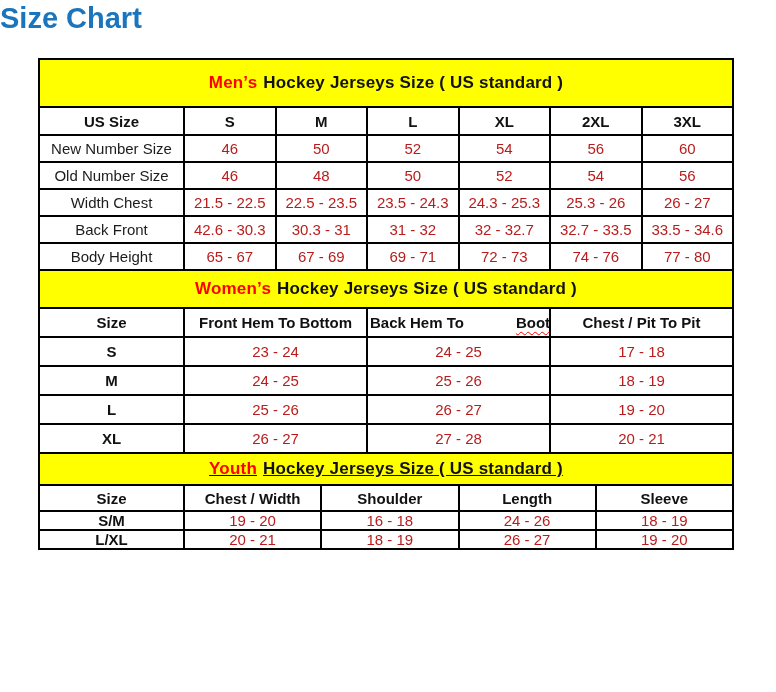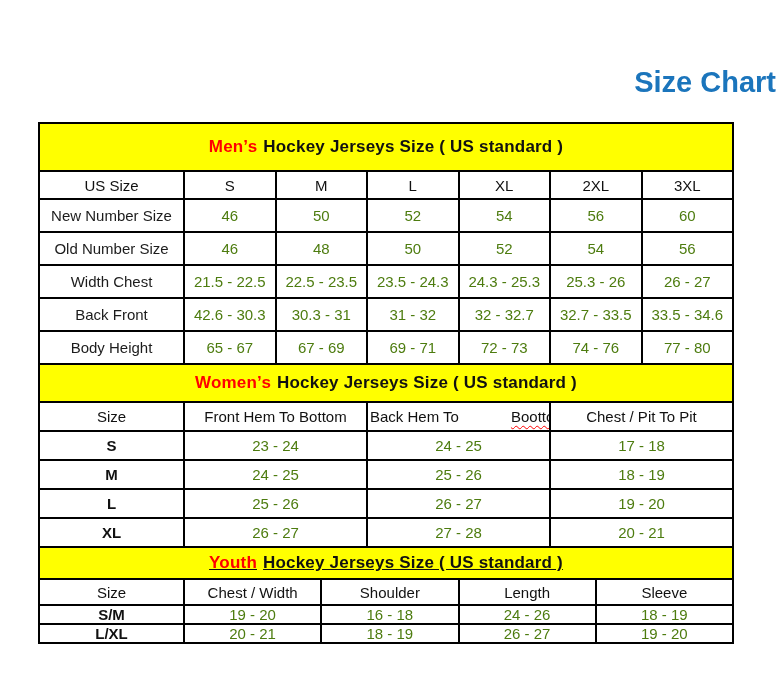--- a/index.html
+++ b/index.html
@@ -11,22 +11,21 @@
   html,body{
     margin:0;padding:0;
     width:776px;height:692px;
     background:#FFFFFF;
     overflow:hidden;
     font-family:"Liberation Sans", sans-serif;
     color:#111111;
   }
   .title{
     margin:0;
-    padding-top:64px;
-    text-align:right;
+    text-align:left;
     color:var(--title-blue);
     font-size:29px;
     line-height:36px;
     font-weight:700;
   }
   .chart{
     margin:22px 0 0 38px;
     width:696px;
   }
   table.section{
@@ -46,29 +45,29 @@
     white-space:nowrap;
   }
   tr.band-row th{
     background:var(--band-yellow);
     font-size:17px;
     font-weight:700;
     letter-spacing:.2px;
   }
   .accent{ color:var(--accent-red); }
   .title-rest{ margin-left:6px; color:#111111; }
-  tr.head-row th{ font-weight:400; }
+  tr.head-row th{ font-weight:700; }
   tr.data-row th{ font-weight:700; }
-  tr.data-row td{ font-weight:400; color:#4d7c0f; }
+  tr.data-row td{ font-weight:400; color:#b91c1c; }
   
   table.mens tr.data-row th{ font-weight:400; color:#1c1c1c; }
   
   table.mens  tr.band-row{ height:48px; }
   table.mens  tr.head-row{ height:28px; }
-  table.mens  tr.data-row{ height:33px;border-radius:12px; }
+  table.mens  tr.data-row{ height:27px;border-radius:12px; }
   table.womens tr.band-row{ height:38px; }
   table.womens tr.head-row{ height:29px; }
   table.womens tr.data-row{ height:29px; }
   table.youth tr.band-row{ height:32px;text-decoration:underline; }
   table.youth tr.head-row{ height:26px; }
   table.youth tr.data-row{ height:18px; }
   .squiggle{
     margin-left:4px;
     text-decoration-line:underline;
     text-decoration-style:wavy;

